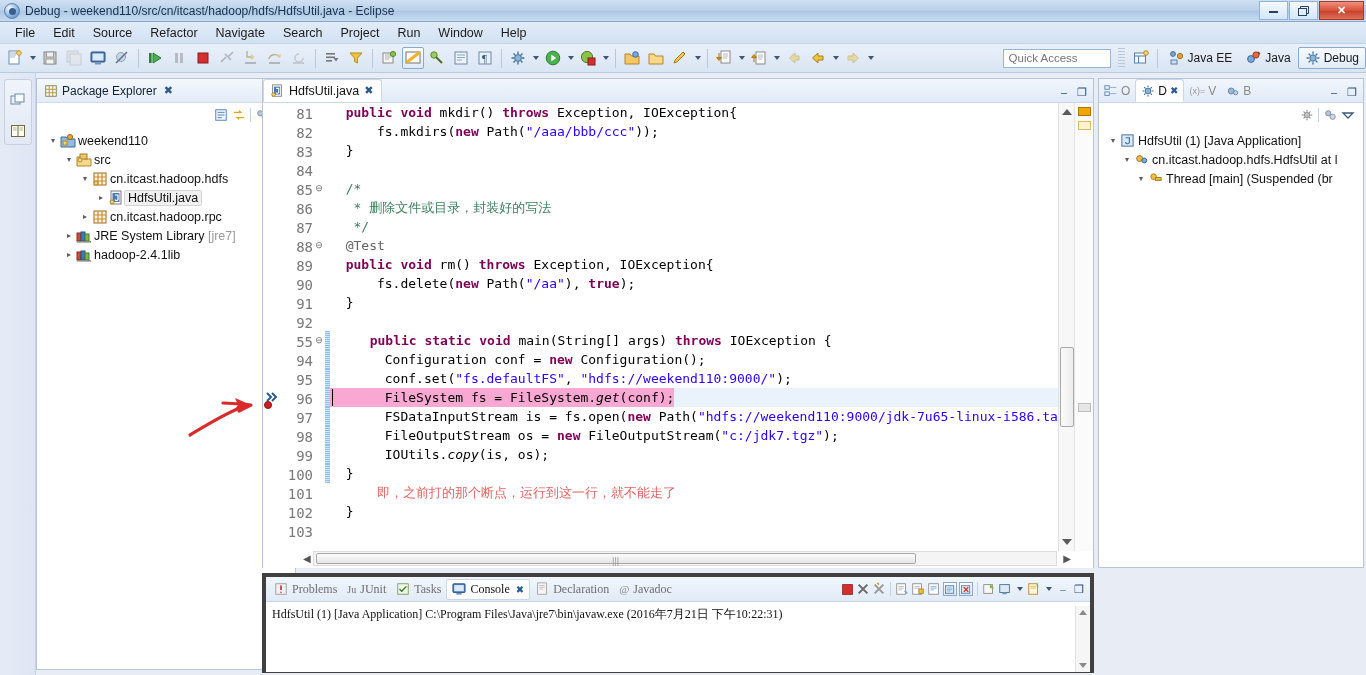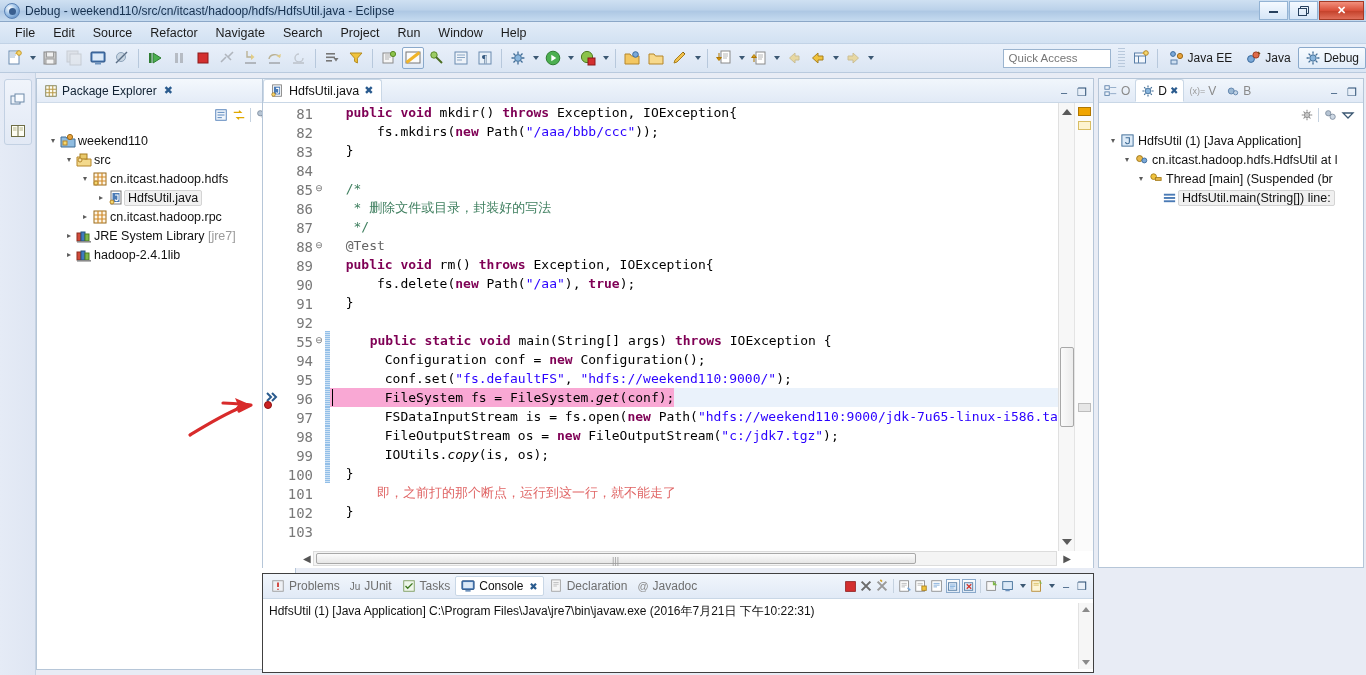--- a/index.html
+++ b/index.html
@@ -181,21 +181,21 @@
     background:#fff; border:1px solid #b6c6d8;
   }
   .dtabs { height:24px; background: linear-gradient(to bottom,#f1f6fc,#e1eaf6); border-bottom:1px solid #c9d7e6; display:flex; align-items:flex-end; }
   .dtab { height:23px; display:flex; align-items:center; gap:3px; padding:0 5px; font-size:12px; color:#8a8a8a;}
   .dtab.active { background:#fff; border:1px solid #c9d7e6; border-bottom-color:#fff; border-radius:3px 3px 0 0; color:#111;}
   .dmin { margin-left:auto; display:flex; gap:4px; padding:0 4px 3px 0; align-items:flex-end;}
 
   
   .console {
     position:absolute; left:262px; top:573px; width:832px; height:100px;
-    background:#fff; border:1px solid #404040;
+    background:#fff; border:4px solid #404040;font-family:Liberation Serif, serif;
   }
   .ctabs { height:25px; background: linear-gradient(to bottom,#f1f6fc,#e1eaf6); border-bottom:1px solid #c9d7e6; display:flex; align-items:center; padding-left:3px;}
   .ctab { display:flex; align-items:center; gap:4px; padding:2px 5px; font-size:12px; color:#6f6f6f; }
   .ctab.active { color:#111; background:#fff; border:1px solid #c9d7e6; border-radius:2px; }
   .cbtns { margin-left:auto; display:flex; align-items:center; gap:2px; padding-right:4px;}
   .cline { font-size:12px; color:#111; padding:4px 6px; white-space:nowrap; }
   .cbody { position:relative; height:45px; background:#fff; }
   .cscroll { position:absolute; right:0; top:-21px; width:15px; bottom:0; background:#f6f6f6; border-left:1px solid #e2e2e2;}
 
   
@@ -885,31 +885,20 @@
       <div class="trow" style="padding-left:32px">
         <span class="tw">▾</span>
         <span class="ti">
           <svg width="15" height="15" viewBox="0 0 16 16">
               <circle cx="6" cy="6" r="3" fill="#f0c33c" stroke="#a8801f"></circle>
               <rect x="8" y="7" width="6" height="3" fill="#e8b84a" stroke="#a8801f"></rect>
             </svg>
         </span>
         <span class="lbl">Thread [main] (Suspended (br</span>
       </div>
-      <div class="trow sel" style="padding-left:46px">
-        <span class="tw"></span>
-        <span class="ti">
-          <svg width="15" height="15" viewBox="0 0 16 16">
-              <rect x="2" y="4" width="12" height="2" fill="#4a7ab5"></rect>
-              <rect x="2" y="7.5" width="12" height="2" fill="#4a7ab5"></rect>
-              <rect x="2" y="11" width="12" height="2" fill="#4a7ab5"></rect>
-            </svg>
-        </span>
-        <span class="lbl">HdfsUtil.main(String[]) line:</span>
-      </div>
     </div>
   </div>
 
   <div class="console">
     <div class="ctabs">
       <div class="ctab">
         <svg width="14" height="14" viewBox="0 0 16 16">
             <rect x="2" y="2" width="12" height="12" fill="#eef1f5" stroke="#9a9a9a"></rect>
             <path d="M8 4v5M8 11v1.4" stroke="#d0342c" stroke-width="2"></path>
           </svg>

